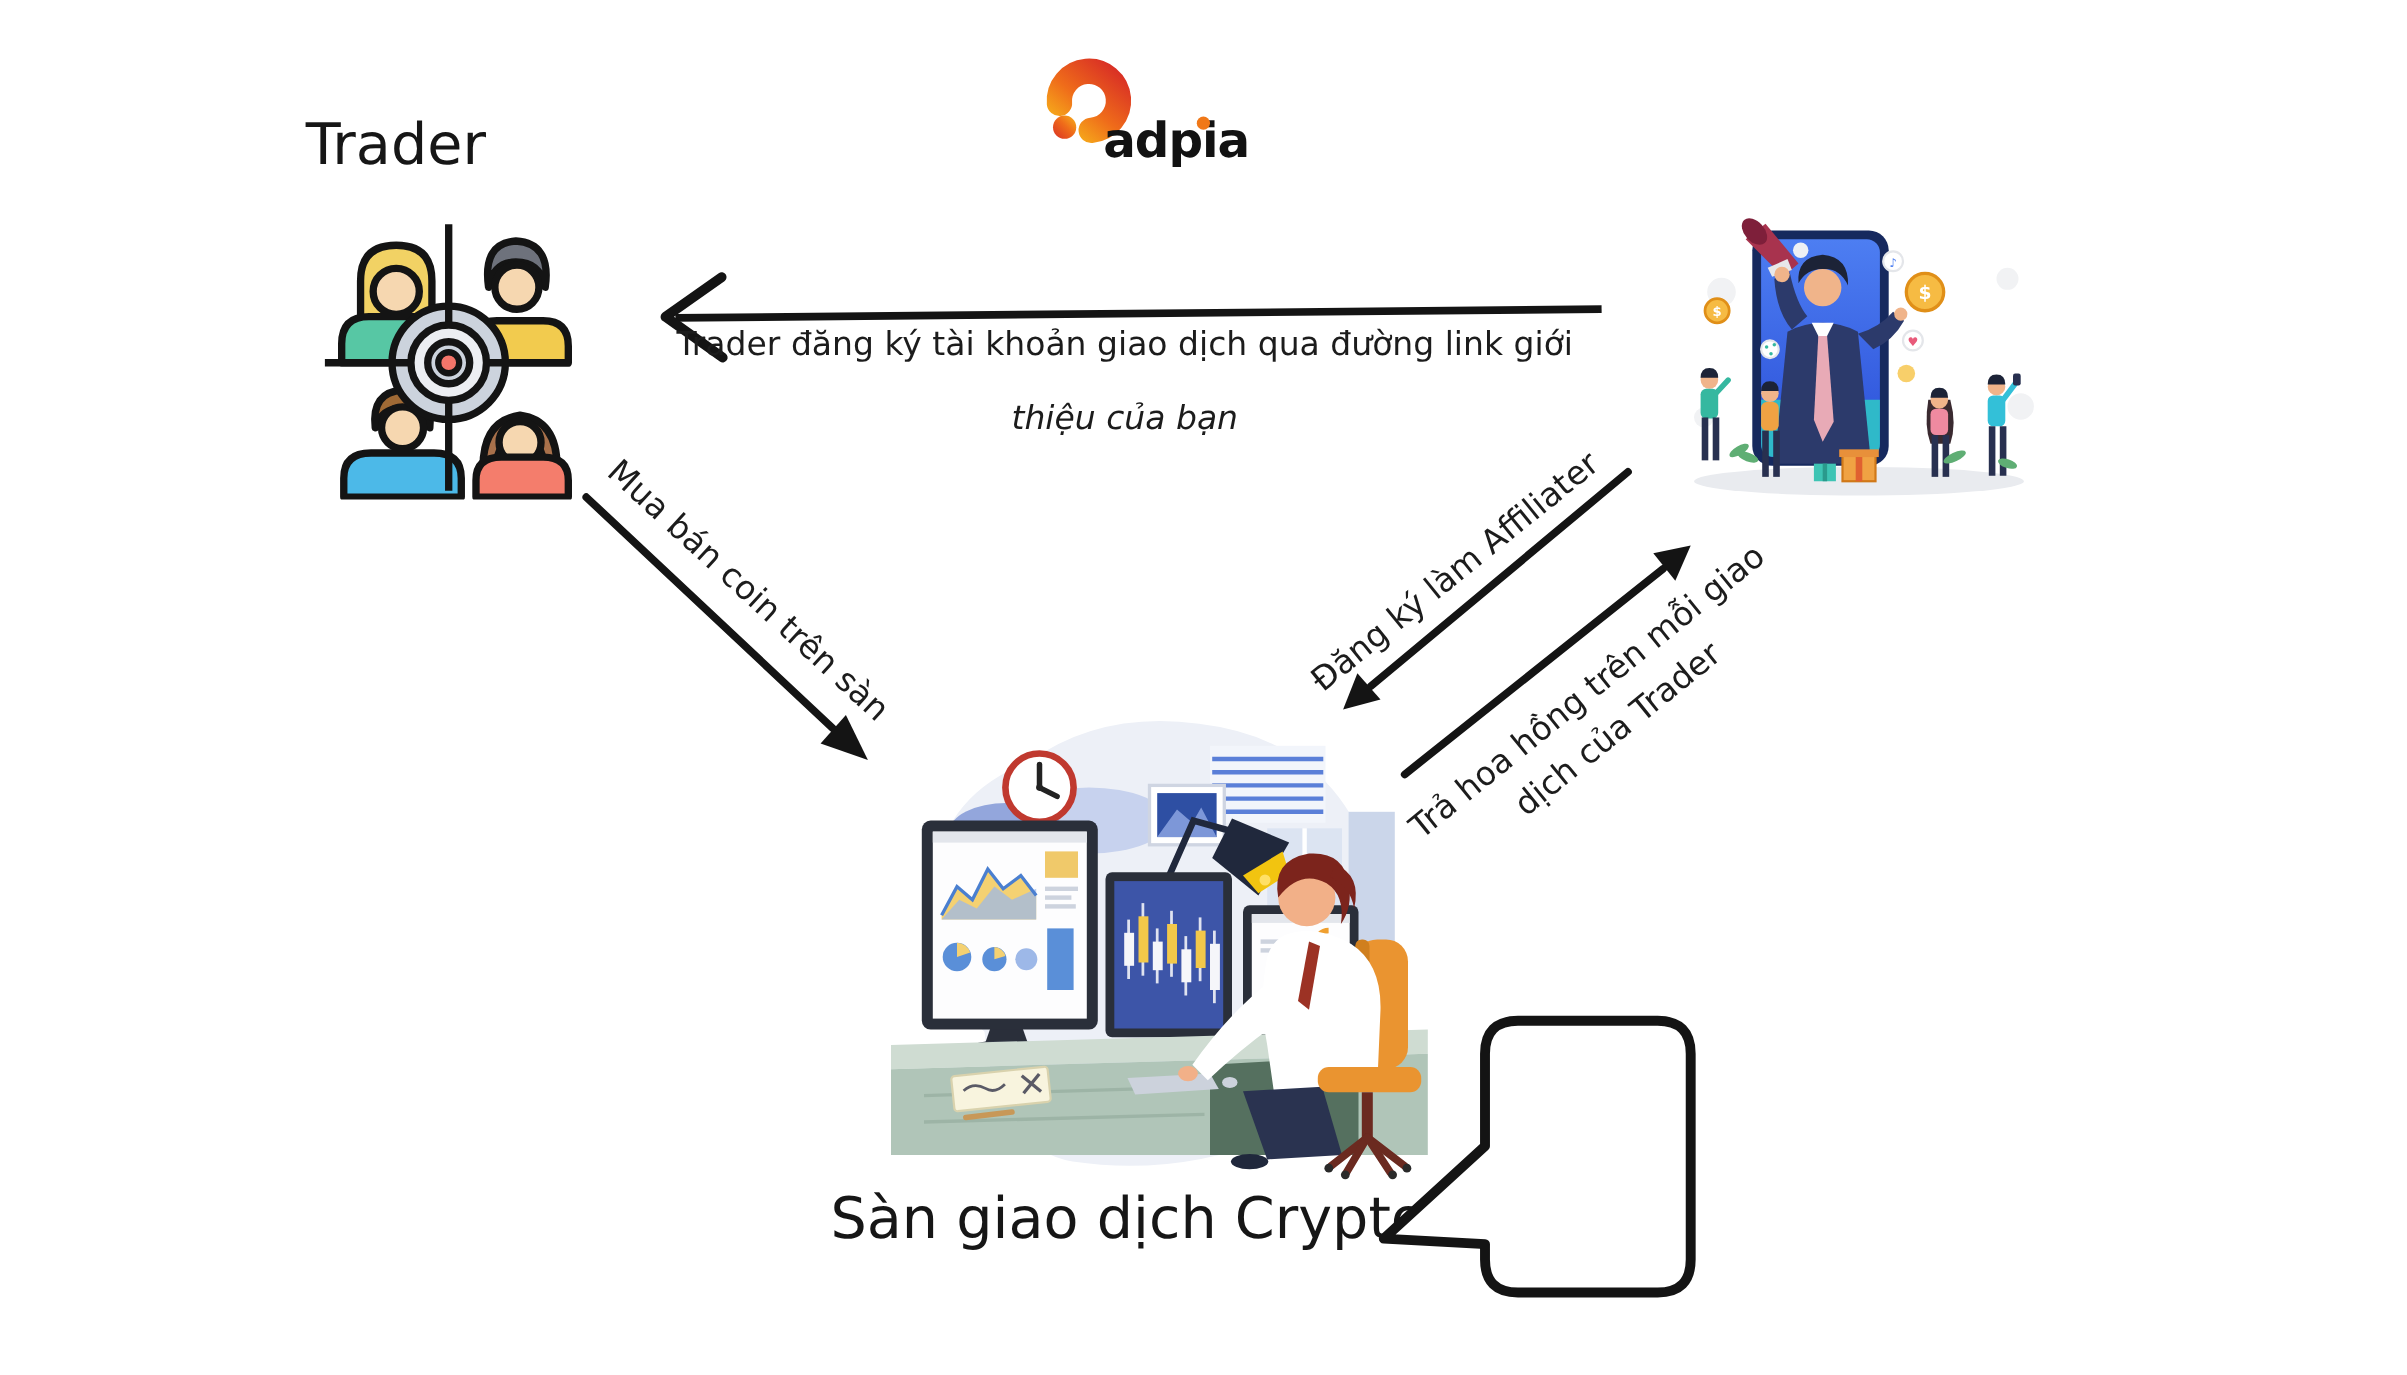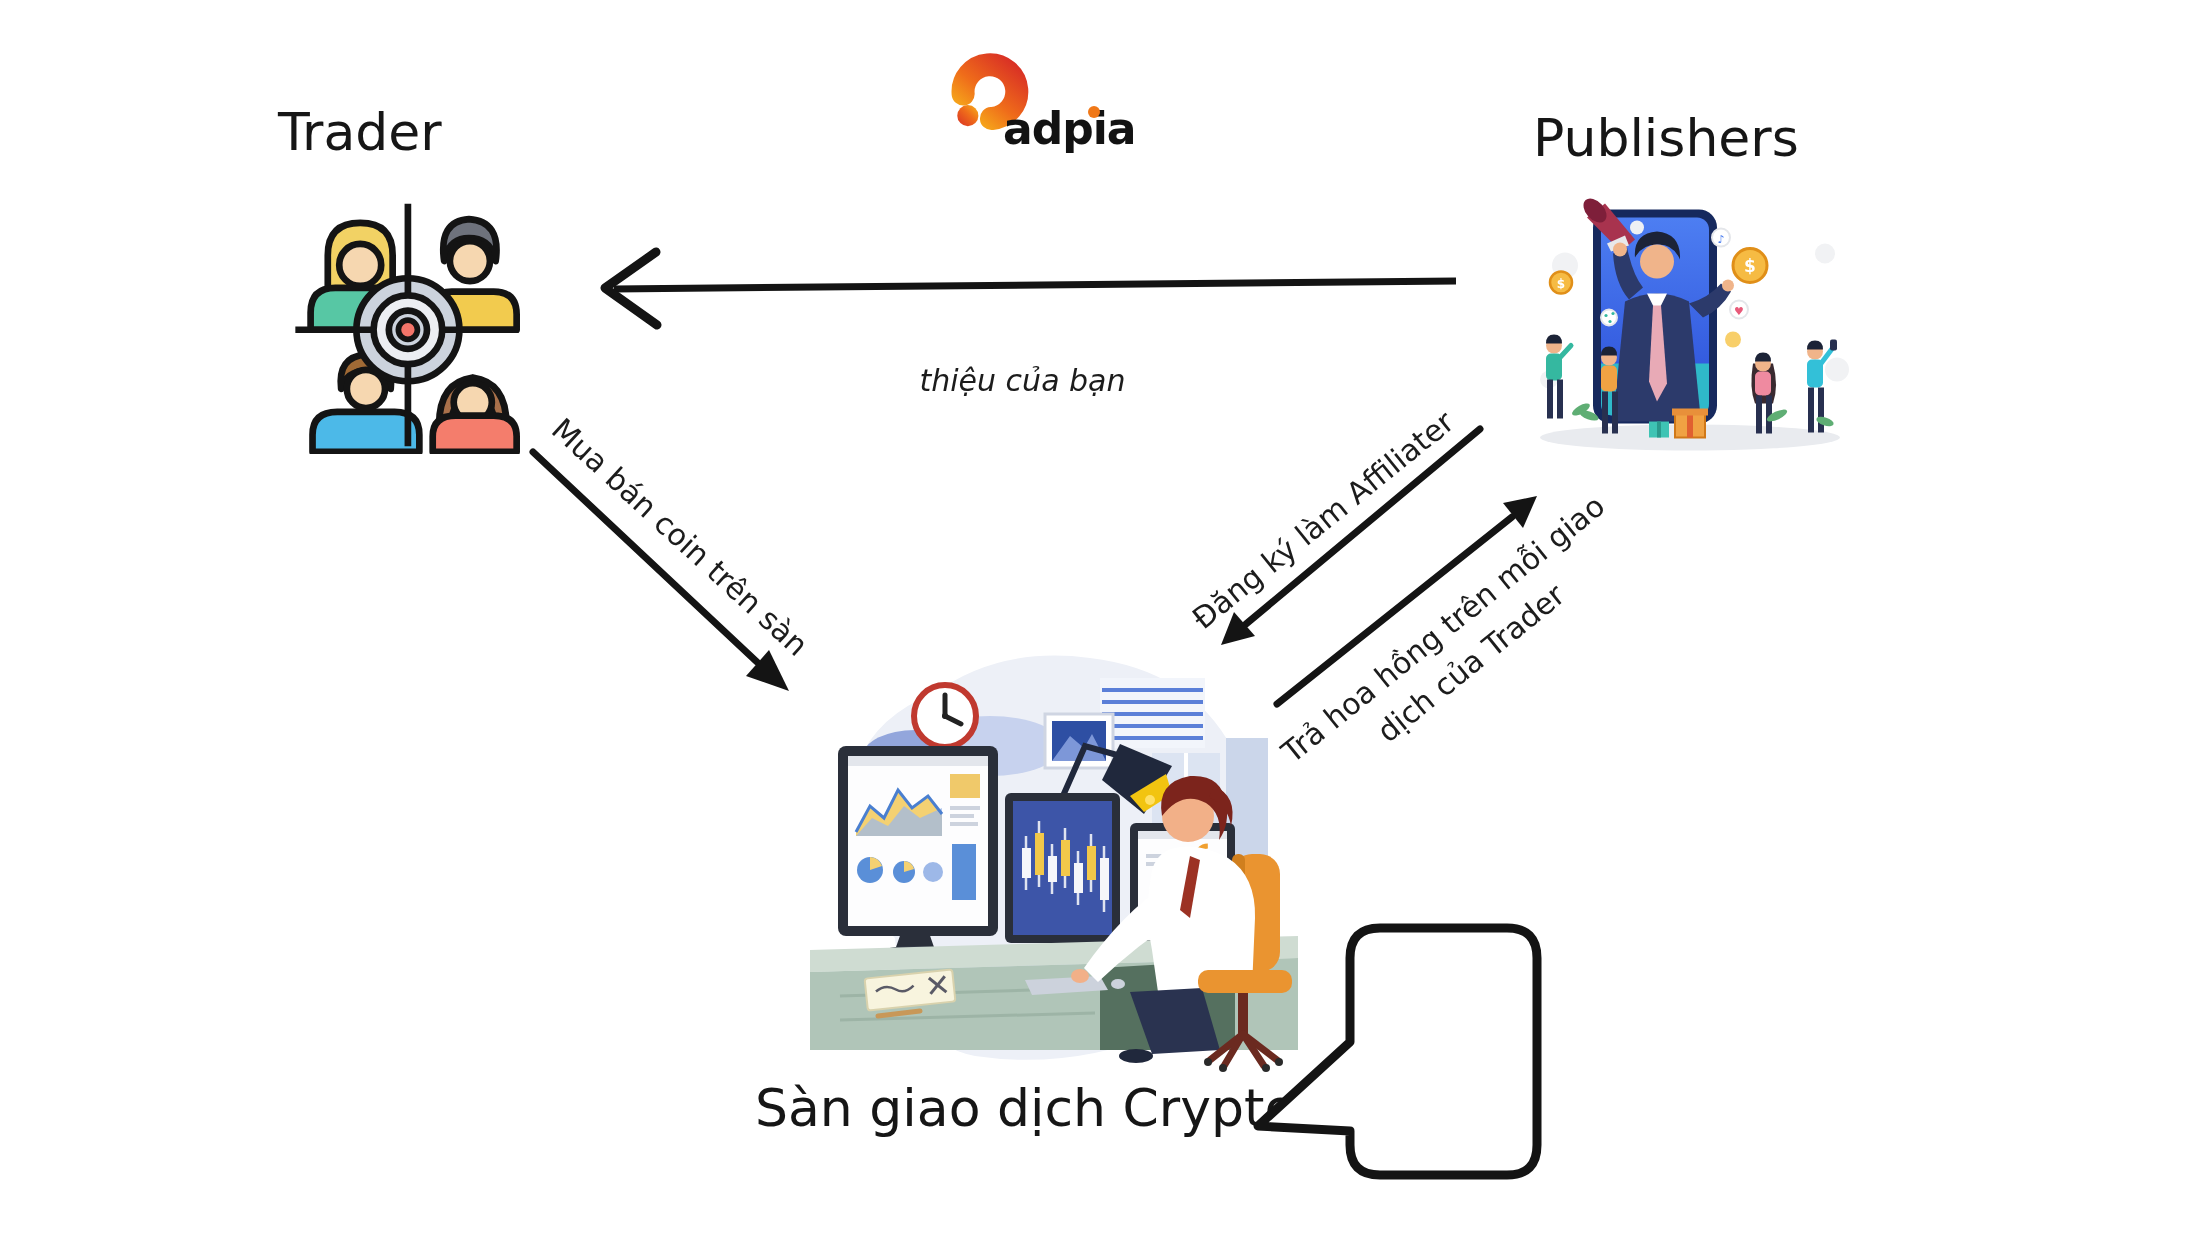--- a/index.html
+++ b/index.html
@@ -81,21 +81,20 @@
           <stop offset="1" stop-color="#f7b31b"></stop>
         </linearGradient>
       </defs>
       <circle cx="52" cy="44" r="28" fill="none" stroke="url(#swg)" stroke-width="24" stroke-linecap="round" stroke-dasharray="132 44" transform="rotate(175 52 44)"></circle>
       <circle cx="29" cy="69" r="11" fill="url(#swg)"></circle>
     </svg>
     <div class="abs logo-word" style="left:63px;top:63px;">adpia</div>
     <div class="abs logo-idot" style="left:148px;top:62px;"></div>
   </div>
 
-  <div class="abs node-title" style="left:1533px;top:112px;">Publishers</div>
 
   <svg class="abs" style="left:1525px;top:185px;" width="330" height="275" viewBox="0 0 330 270">
     <defs>
       <linearGradient id="pg" x1="0" y1="0" x2="0" y2="1">
         <stop offset="0" stop-color="#4d7ef2"></stop>
           <stop offset="1" stop-color="#2b4fd8"></stop>
       </linearGradient>
     </defs>
     <circle cx="40" cy="78" r="13" fill="#f1f2f4"></circle>
     <circle cx="300" cy="66" r="10" fill="#f1f2f4"></circle>
@@ -176,20 +175,21 @@
       <rect x="132" y="234" width="4" height="16" fill="#2a9a8c"></rect>
     </g>
     <g fill="#5fae74">
       <ellipse cx="56" cy="222" rx="10" ry="4" transform="rotate(-30 56 222)"></ellipse>
       <ellipse cx="64" cy="228" rx="10" ry="4" transform="rotate(20 64 228)"></ellipse>
       <ellipse cx="252" cy="228" rx="11" ry="4" transform="rotate(-25 252 228)"></ellipse>
       <ellipse cx="300" cy="234" rx="9" ry="4" transform="rotate(18 300 234)"></ellipse>
     </g>
   </svg>
 
+  <div class="abs arrow-label center-text" style="left:600px;top:296px;width:845px;">Trader đăng ký tài khoản giao dịch qua đường link giới</div>
   <div class="abs arrow-label center-text" style="left:600px;top:363px;width:845px;font-style:italic;">thiệu của bạn</div>
 
   <div class="abs arrow-label rot" style="left:680px;top:537px;transform:translate(-50%,-50%) rotate(42.5deg);">Mua bán coin trên sàn</div>
 
   <div class="abs arrow-label rot" style="left:1323px;top:520px;transform:translate(-50%,-50%) rotate(-39deg);">Đăng ký làm Affiliater</div>
 
   <div class="abs arrow-label rot" style="left:1457px;top:646px;transform:translate(-50%,-50%) rotate(-39deg);line-height:1.45;">
     <div>Trả hoa hồng trên mỗi giao</div>
     <div>dịch của Trader</div>
   </div>

